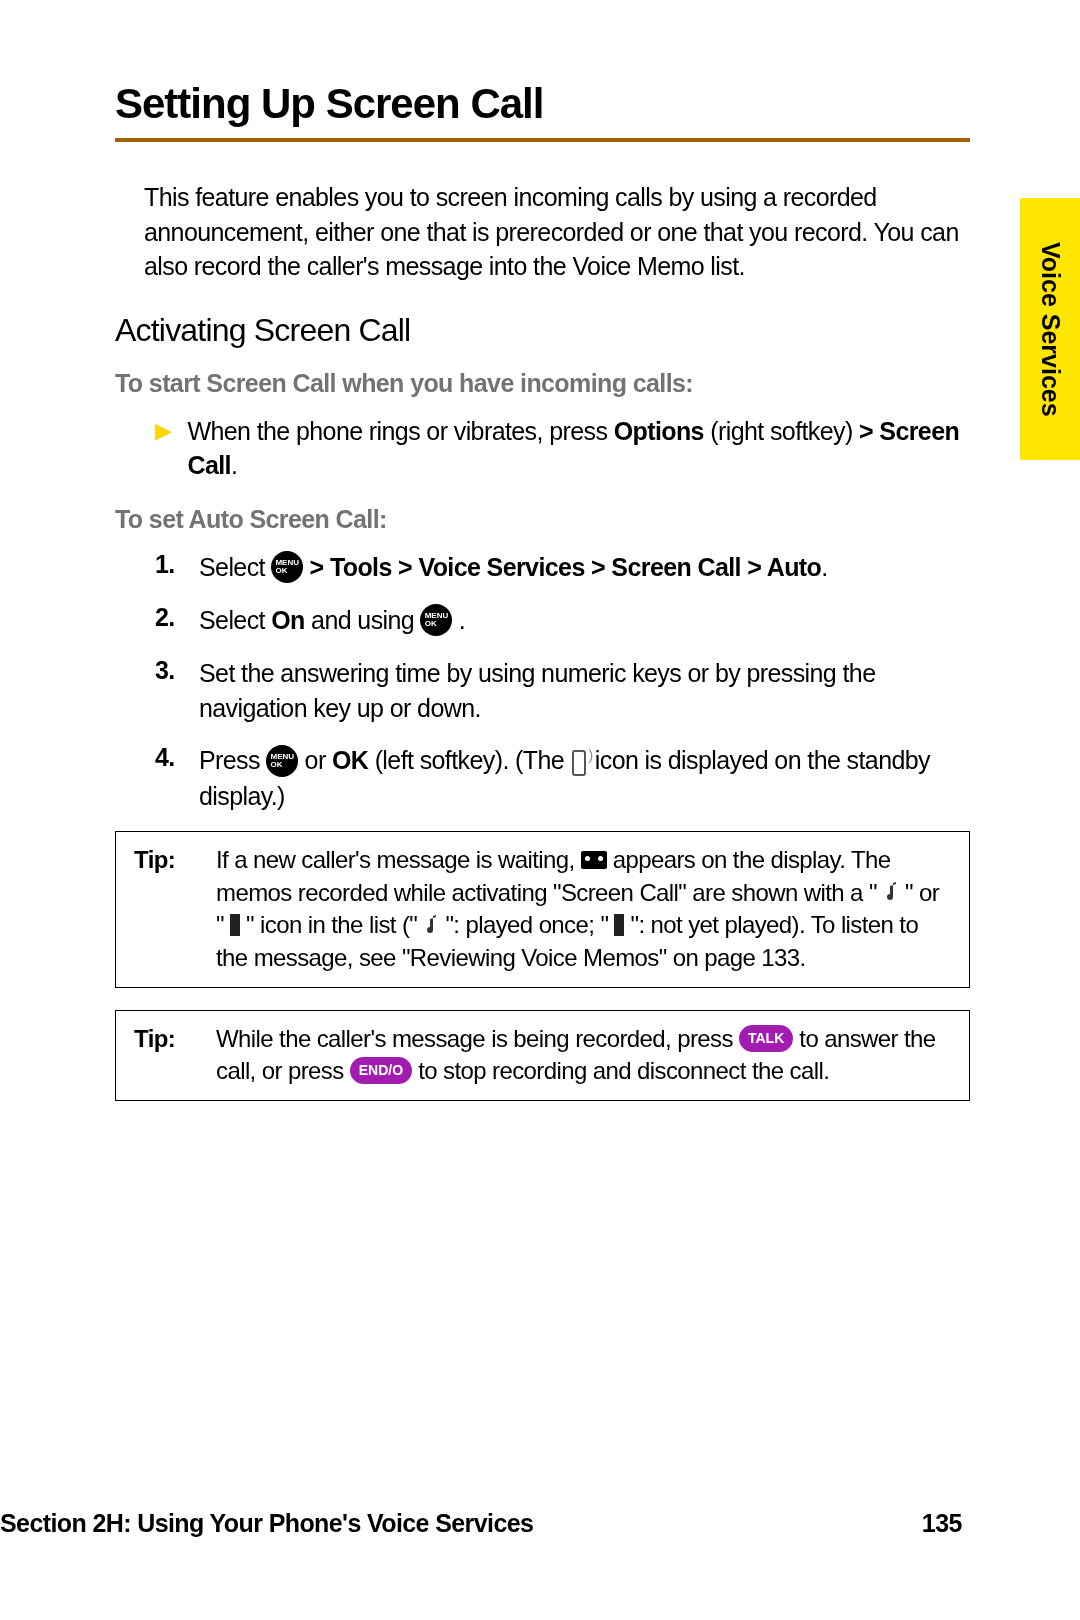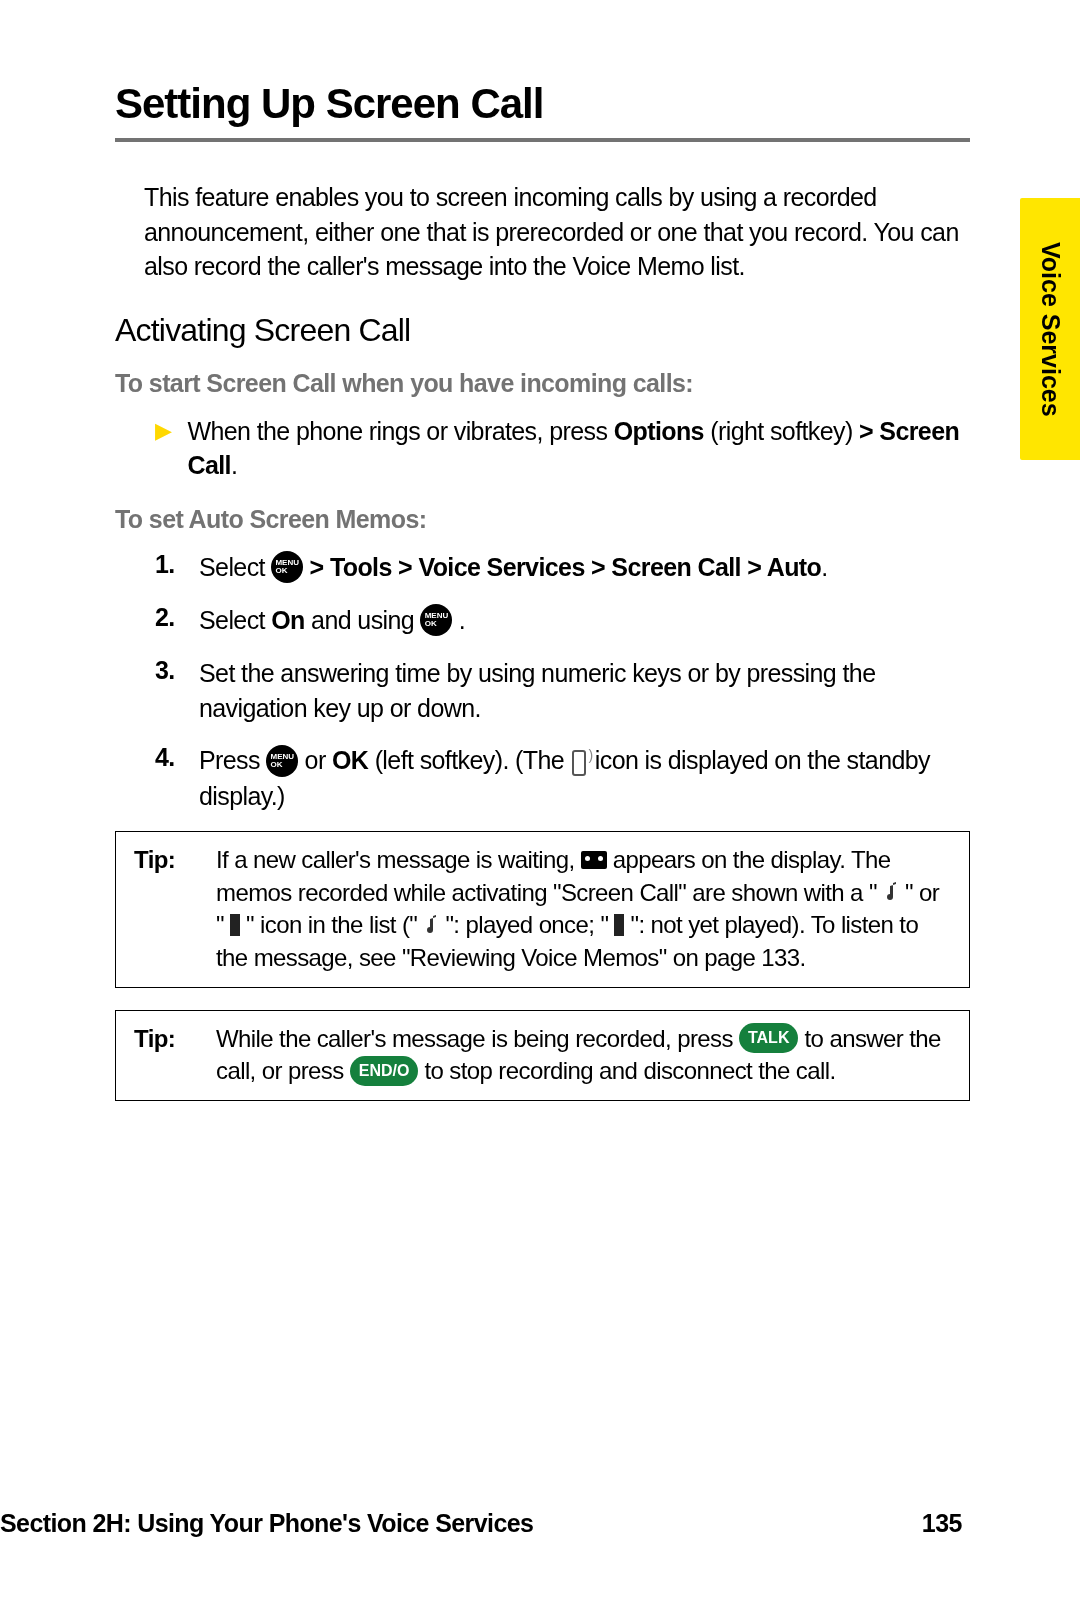--- a/index.html
+++ b/index.html
@@ -1,34 +1,34 @@
 <!DOCTYPE html>
 <html><head>
 <meta charset="utf-8">
 <style>
   * { box-sizing: border-box; margin: 0; padding: 0; }
   html, body { width: 1080px; height: 1620px; background: #fff; font-family: "Segoe UI", "Helvetica Neue", Arial, sans-serif; color: #000; }
   .page { position: relative; width: 1080px; height: 1620px; padding: 80px 110px 80px 115px; letter-spacing: -0.5px; }
   .side-tab { position: absolute; top: 198px; right: 0; width: 60px; height: 262px; background: #ffe600; border-top-left-radius: 2px; border-bottom-left-radius: 2px; display: flex; align-items: center; justify-content: center; }
   .side-tab span { writing-mode: vertical-rl; transform: rotate(0deg); font-weight: 700; font-size: 25px; letter-spacing: 0px; }
-  h1.title { font-size: 42px; font-weight: 700; padding-bottom: 10px; border-bottom: 4px solid #737373; letter-spacing: -1px; margin-bottom: 38px; }
+  h1.title { font-size: 42px; font-weight: 700; padding-bottom: 10px; border-bottom: 4px solid #a16207; letter-spacing: -1px; margin-bottom: 38px; }
   .intro { font-size: 25px; line-height: 1.38; margin-bottom: 28px; letter-spacing: -0.6px; margin-left: 29px; }
   h2.sub { font-size: 32px; font-weight: 400; letter-spacing: -0.8px; margin-bottom: 20px; }
   .lead { font-size: 25px; font-weight: 700; color: #737373; letter-spacing: -0.6px; margin-bottom: 16px; }
   .bullet-row { display: flex; align-items: flex-start; gap: 16px; padding-left: 40px; margin-bottom: 22px; }
   .arrow { color: #ffd800; font-size: 22px; line-height: 34px; }
   .body { font-size: 25px; line-height: 1.38; letter-spacing: -0.6px; }
   .ol { padding-left: 40px; }
   .li { display: flex; align-items: flex-start; gap: 16px; margin-bottom: 18px; }
   .num { font-weight: 700; font-size: 25px; min-width: 28px; letter-spacing: -0.6px; }
   .li .body { flex: 1; }
   b { font-weight: 700; }
   .menu-btn { display: inline-flex; align-items: center; justify-content: center; vertical-align: middle; width: 32px; height: 32px; border-radius: 50%; background: #000; position: relative; top: -2px; }
   .menu-btn .mtxt { color: #fff; font-size: 8px; font-weight: 700; line-height: 8px; text-align: left; letter-spacing: 0; }
-  .pill { display: inline-flex; align-items: center; justify-content: center; vertical-align: middle; background: #15803d; color: #fff; border-radius: 999px; font-size: 16px; font-weight: 700; padding: 4px 9px; letter-spacing: 0; position: relative; top: -2px; }
+  .pill { display: inline-flex; align-items: center; justify-content: center; vertical-align: middle; background: #a21caf; color: #fff; border-radius: 999px; font-size: 14px; font-weight: 700; padding: 4px 9px; letter-spacing: 0; position: relative; top: -2px; }
   .phone-icon { display: inline-block; width: 18px; height: 26px; vertical-align: middle; position: relative; top: -2px; }
   .phone-icon::before { content: ""; position: absolute; left: 2px; top: 2px; width: 10px; height: 22px; border: 2px solid #555; border-radius: 3px; background: #fff; }
   .phone-icon::after { content: ")"; position: absolute; right: -4px; top: -2px; color: #888; font-size: 14px; }
   .tape-icon { display: inline-block; width: 26px; height: 18px; background: #000; border-radius: 2px; vertical-align: middle; position: relative; top: -2px; }
   .tape-icon::before, .tape-icon::after { content: ""; position: absolute; top: 5px; width: 5px; height: 5px; background: #fff; border-radius: 50%; }
   .tape-icon::before { left: 4px; }
   .tape-icon::after { right: 4px; }
   .note-icon { display: inline-block; width: 16px; height: 22px; vertical-align: middle; position: relative; top: -2px; }
   .note-icon svg { width: 16px; height: 22px; display: block; }
   .bar-icon { display: inline-block; width: 10px; height: 22px; background: #222; vertical-align: middle; position: relative; top: -2px; }
@@ -56,21 +56,21 @@
 
   <p class="lead">To start Screen Call when you have incoming calls:</p>
 
   <div class="bullet-row">
     <span class="arrow">▶</span>
     <span class="body">
       <span>When the phone rings or vibrates, press </span><b>Options</b><span> (right softkey) </span><b>&gt; Screen Call</b><span>.</span>
     </span>
   </div>
 
-  <p class="lead">To set Auto Screen Memos:</p>
+  <p class="lead">To set Auto Screen Call:</p>
 
   <div class="ol">
 
     <div class="li">
       <span class="num">1.</span>
       <span class="body">
         <span>Select  </span><span class="menu-btn">
             <span class="mtxt">MENU<br>OK</span>
           </span><b> &gt; Tools &gt; Voice Services &gt; Screen Call &gt; Auto</b><span>.</span>
       </span>

